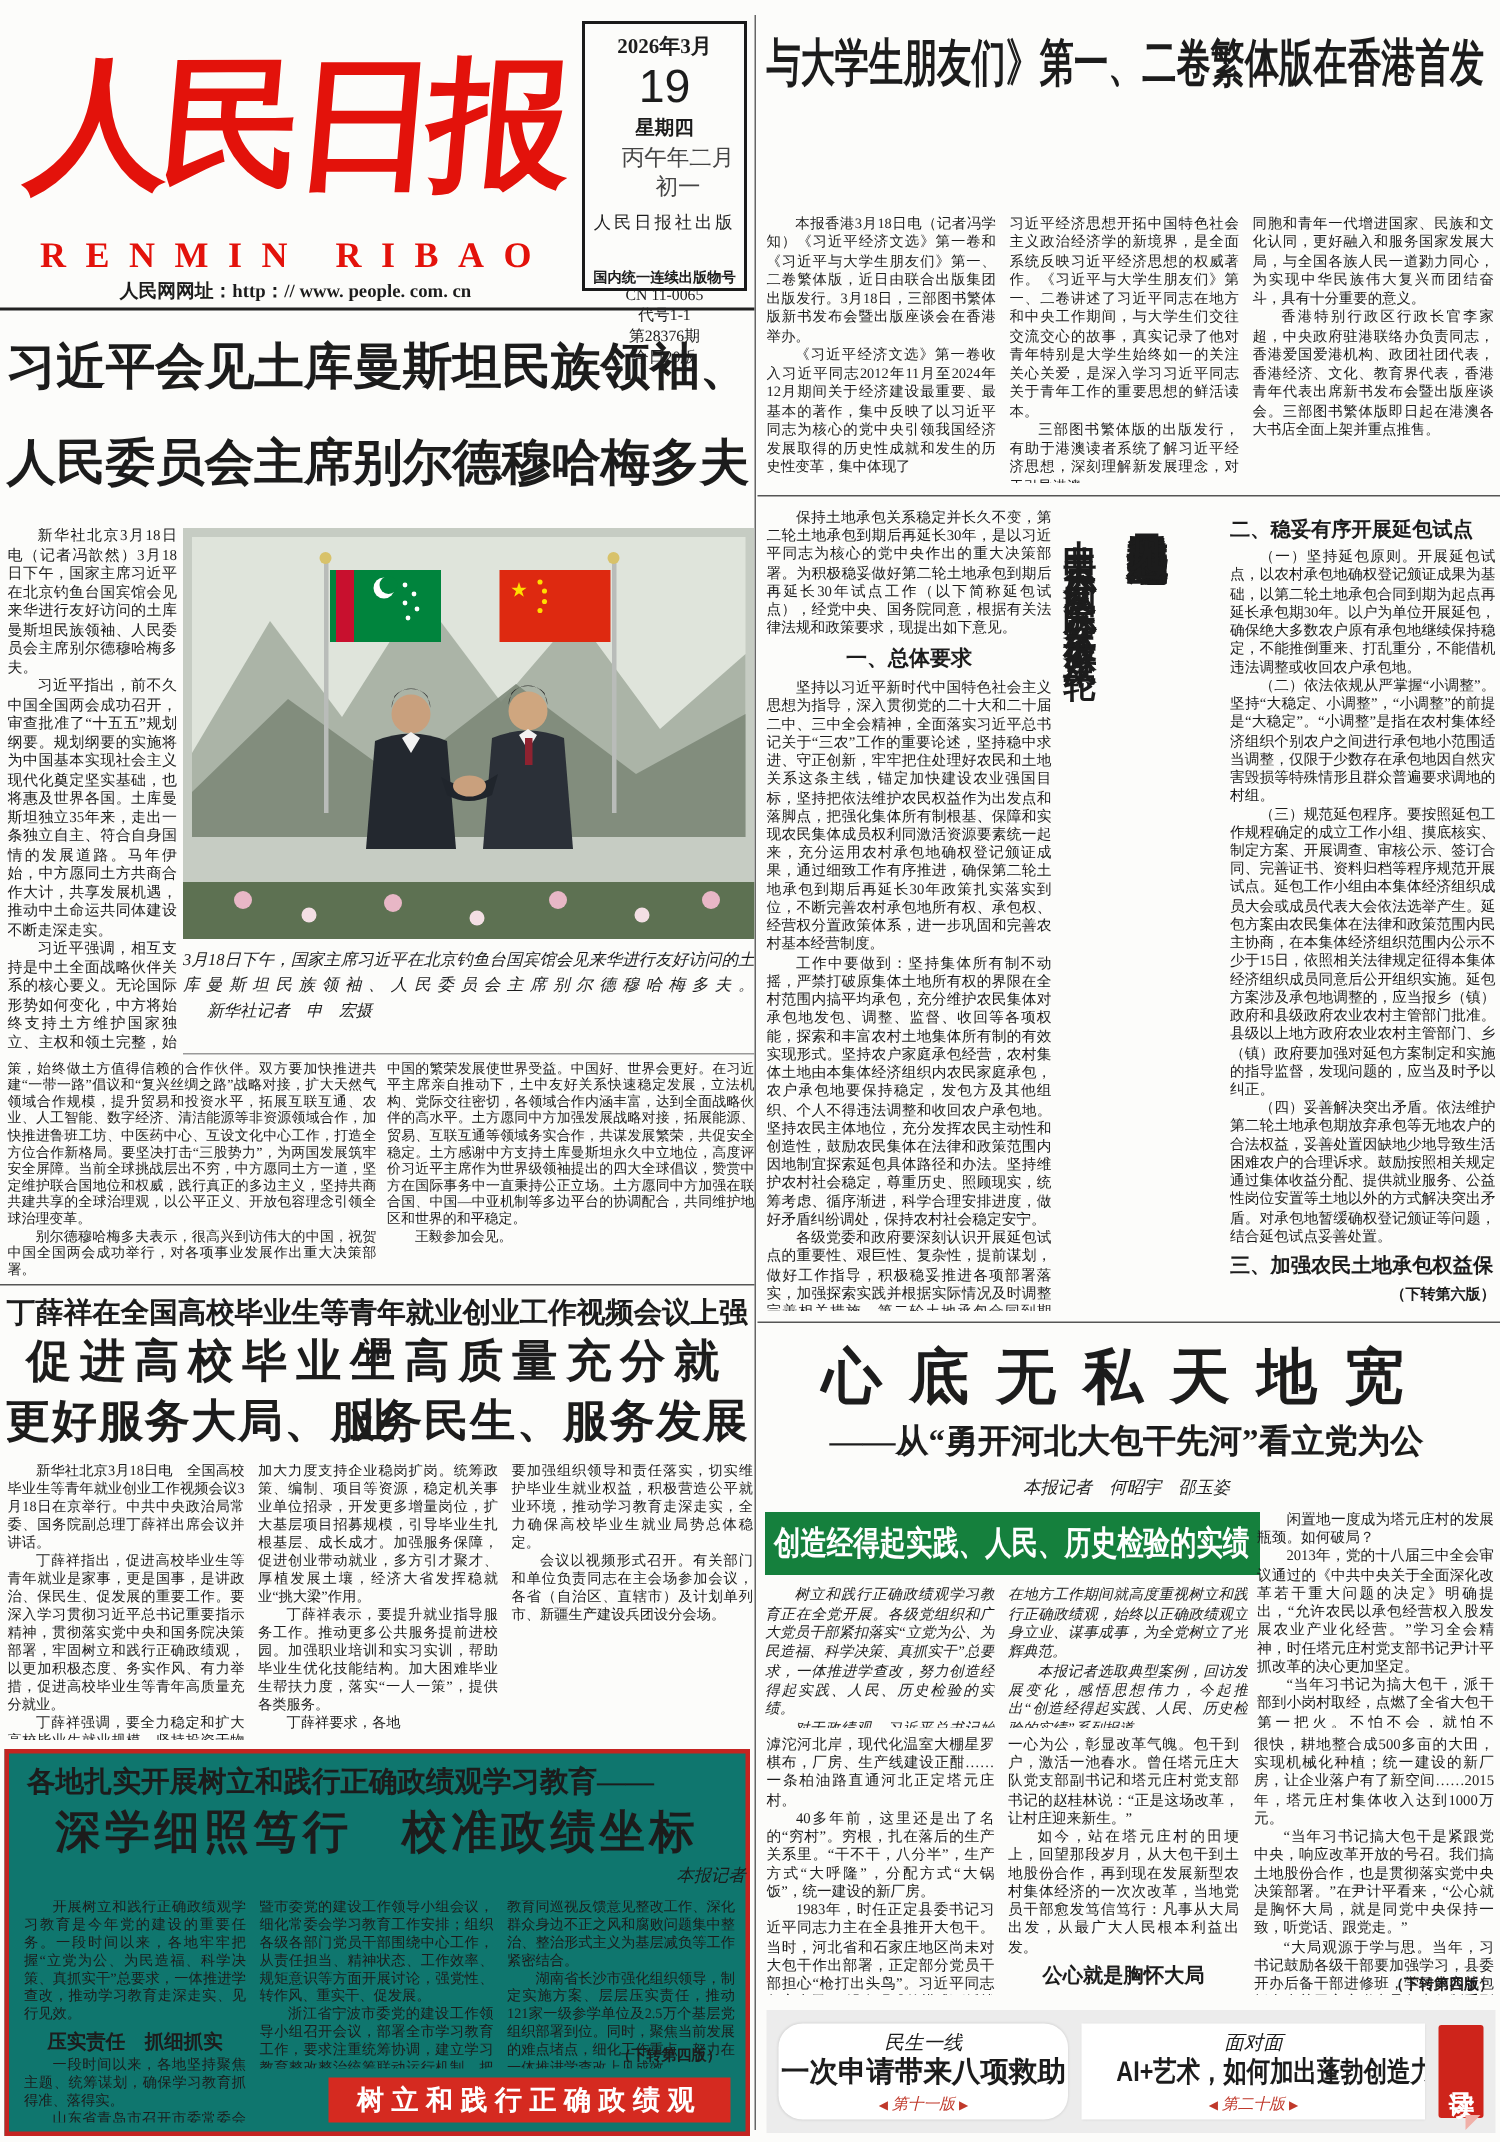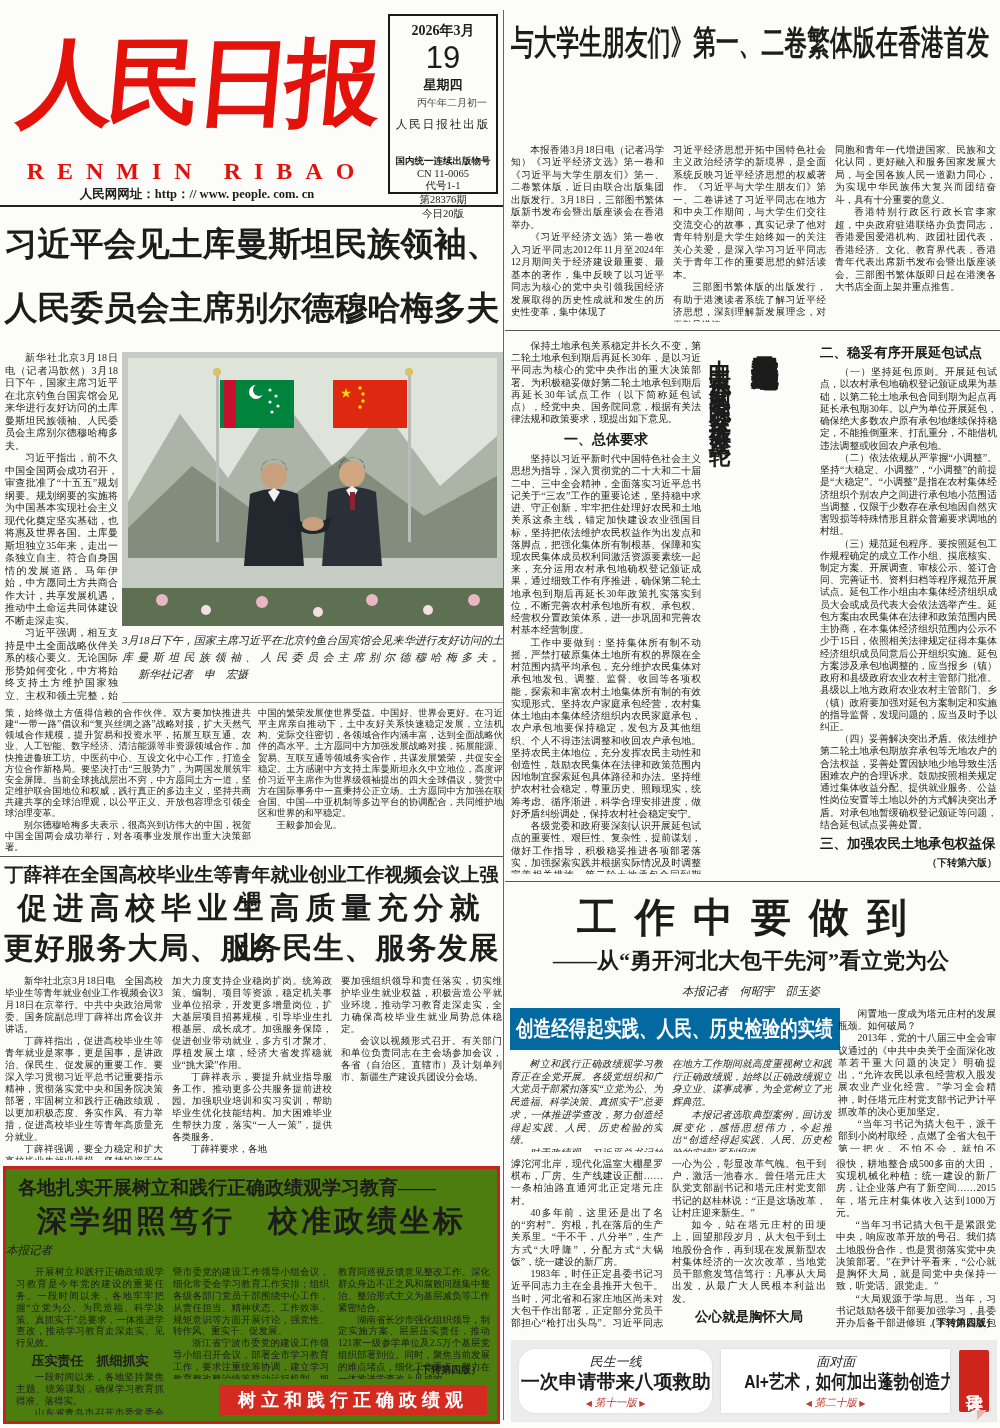--- a/index.html
+++ b/index.html
@@ -18,43 +18,43 @@
   #logo{left:8px;top:10px;width:378px;height:146px;text-align:center;color:#e3120b;
         font-weight:900;font-size:95px;line-height:146px;letter-spacing:-6px;transform:skewX(-5deg);}
   #latin{left:8px;top:158px;width:378px;text-align:center;color:#e3120b;font-weight:700;
          font-size:24px;letter-spacing:13px;}
   #website{left:8px;top:186px;width:378px;text-align:center;font-weight:700;font-size:12.5px;}
   #datebox{left:388px;top:14px;width:110px;height:180px;border:2px solid #1a1a1a;box-sizing:border-box;
            text-align:center;padding-top:6px;}
   .db-my{font-weight:700;font-size:14px;}
   .db-day{font-size:31px;line-height:1.15;font-family:"Liberation Sans",sans-serif;}
   .db-week{font-weight:700;font-size:13px;}
-  .db-lunar{font-size:10px;color:#444;margin-top:2px;margin-left:18px;}
+  .db-lunar{font-size:15px;color:#444;margin-top:2px;margin-left:18px;}
   .db-pub{font-size:11.5px;margin-top:7px;letter-spacing:2px;}
   .db-lbl{font-size:9.5px;font-weight:700;margin-top:23px;}
   .db-sm{font-size:10.5px;}
   
   #lead-h{left:2px;top:212px;width:500px;text-align:center;font-weight:900;font-size:33px;
           line-height:1.95;font-family:"Liberation Sans","DejaVu Sans",sans-serif;}
   #lead-narrow{left:5px;top:352px;width:113px;height:348px;font-size:10px;line-height:1.25;}
   #photo{left:122px;top:352px;width:381px;height:274px;}
   #caption{left:122px;top:632px;width:381px;font-size:11px;line-height:1.55;text-align:justify;}
   #caption .credit{margin-left:16px;white-space:nowrap;}
   #leadA{left:5px;top:708px;width:246px;height:146px;font-size:9.3px;line-height:1.2;}
   #leadB{left:258px;top:708px;width:245px;height:146px;font-size:9.3px;line-height:1.2;}
   
   #ding-k{left:0;top:862px;width:503px;text-align:center;font-weight:700;font-size:19px;}
   #ding-h1{left:0;top:888px;width:503px;text-align:center;font-weight:900;font-size:30px;letter-spacing:6px;line-height:40px;}
   #ding-h2{left:0;top:928px;width:503px;text-align:center;font-weight:900;font-size:30px;letter-spacing:1px;line-height:40px;}
   .ding-col{top:976px;height:184px;font-size:9.5px;line-height:1.26;}
   
-  #redbox{left:3px;top:1166px;width:497px;height:258px;border:3px solid #c42421;box-sizing:border-box;background:#4d7c0f;}
+  #redbox{left:3px;top:1166px;width:497px;height:258px;border:3px solid #c42421;box-sizing:border-box;background:#0f766e;}
   #rb-k{left:12px;top:6px;font-weight:700;font-size:19px;width:470px;}
   #rb-h{left:0;top:32px;width:491px;text-align:center;font-weight:900;font-size:30px;letter-spacing:3px;}
-  #rb-by{left:0;top:74px;width:491px;text-align:left;font-size:11.5px;}
+  #rb-by{left:0;top:74px;width:491px;text-align:right;font-size:11.5px;}
   .rb-col{top:98px;height:148px;font-size:9.5px;line-height:1.25;}
   .rb-sub{font-weight:700;text-align:center;font-size:13px;margin:3px 0;text-indent:0!important;}
   #rb-banner{right:10px;bottom:6px;width:268px;height:30px;background:#d52a20;color:#fff;
              text-align:center;line-height:30px;font-weight:700;font-size:18px;letter-spacing:5px;}
   #rb-turn{right:16px;bottom:44px;font-weight:700;font-size:10px;}
   
   #vdiv{left:503px;top:10px;width:1px;height:1410px;background:#666;}
   #tr-h{left:511px;top:12px;width:486px;font-weight:900;font-size:34px;line-height:1.78;
         font-family:"Liberation Sans","DejaVu Sans",sans-serif;}
   .tr-col{top:144px;height:178px;font-size:9.6px;line-height:1.3;}
@@ -65,21 +65,21 @@
   .po-h2{font-weight:700;font-size:13.5px;margin:4px 0;text-indent:0!important;line-height:1.35;}
   .vtitle{position:absolute;writing-mode:vertical-rl;text-orientation:upright;font-weight:900;
           font-family:"Liberation Sans","DejaVu Sans",sans-serif;}
   #vt-sub{left:705px;top:342px;height:532px;font-size:22px;letter-spacing:4.5px;}
   #vt-main{left:747px;top:342px;height:532px;font-size:27px;letter-spacing:-0.4px;}
   #po-turn{left:820px;top:856px;width:177px;text-align:right;font-weight:700;font-size:10px;}
   
   #xin-h{left:505px;top:890px;width:492px;text-align:center;font-weight:900;font-size:40px;letter-spacing:18px;}
   #xin-sub{left:505px;top:946px;width:492px;text-align:center;font-weight:700;font-size:22px;}
   #xin-by{left:505px;top:984px;width:492px;text-align:center;font-size:11.5px;}
-  #xin-red{left:510px;top:1008px;width:324px;height:42px;background:#0369a1;color:#fff;
+  #xin-red{left:510px;top:1008px;width:324px;height:42px;background:#15803d;color:#fff;
            line-height:42px;padding-left:6px;overflow:hidden;}
   #xin-red .sq{font-weight:700;font-size:22px;font-family:"Liberation Sans",sans-serif;}
   .note-col{top:1058px;height:94px;font-size:9.8px;line-height:1.3;font-style:italic;}
   #xin-colR{left:838px;top:1008px;width:158px;height:144px;font-size:9.8px;line-height:1.25;}
   .xb-col{top:1158px;height:172px;font-size:9.8px;line-height:1.25;}
   .xb-sub{font-weight:700;text-align:center;font-size:13.5px;margin:4px 0;text-indent:0!important;}
   #xb-turn{left:836px;top:1316px;width:160px;text-align:right;font-weight:700;font-size:10px;}
   
   #footer{left:511px;top:1340px;width:486px;height:82px;background:#ececec;display:flex;
           align-items:center;gap:9px;padding:0 8px;box-sizing:border-box;}
@@ -283,21 +283,21 @@
         <p>（三）规范延包程序。要按照延包工作规程确定的成立工作小组、摸底核实、制定方案、开展调查、审核公示、签订合同、完善证书、资料归档等程序规范开展试点。延包工作小组由本集体经济组织成员大会或成员代表大会依法选举产生。延包方案由农民集体在法律和政策范围内民主协商，在本集体经济组织范围内公示不少于15日，依照相关法律规定征得本集体经济组织成员同意后公开组织实施。延包方案涉及承包地调整的，应当报乡（镇）政府和县级政府农业农村主管部门批准。县级以上地方政府农业农村主管部门、乡（镇）政府要加强对延包方案制定和实施的指导监督，发现问题的，应当及时予以纠正。</p>
         <p>（四）妥善解决突出矛盾。依法维护第二轮土地承包期放弃承包等无地农户的合法权益，妥善处置因缺地少地导致生活困难农户的合理诉求。鼓励按照相关规定通过集体收益分配、提供就业服务、公益性岗位安置等土地以外的方式解决突出矛盾。对承包地暂缓确权登记颁证等问题，结合延包试点妥善处置。</p>
       </div>
     <div class="po-h2">三、加强农民土地承包权益保护</div>
 
   </div>
   <div class="abs" id="po-turn">（下转第六版）</div>
 
   <div class="rule" style="left:505px;top:881px;width:495px;height:1px;background:#555;"></div>
 
-  <div class="abs" id="xin-h">工作中要做到</div>
+  <div class="abs" id="xin-h">心底无私天地宽</div>
   <div class="abs" id="xin-sub">——从“勇开河北大包干先河”看立党为公</div>
   <div class="abs kai" id="xin-by">本报记者　何昭宇　邵玉姿</div>
   <div class="abs" id="xin-red">
     <span class="sq" style="--s:.8">创造经得起实践、人民、历史检验的实绩</span>
   </div>
   <div class="abs col note-col" style="left:510px;width:153px;">
       <p>树立和践行正确政绩观学习教育正在全党开展。各级党组织和广大党员干部紧扣落实“立党为公、为民造福、科学决策、真抓实干”总要求，一体推进学查改，努力创造经得起实践、人民、历史检验的实绩。</p>
       <p>对于政绩观，习近平总书记始终有着深邃思考与明确指引。习近平总书记</p>
     </div>
   <div class="abs col cont note-col" style="left:672px;width:160px;">

